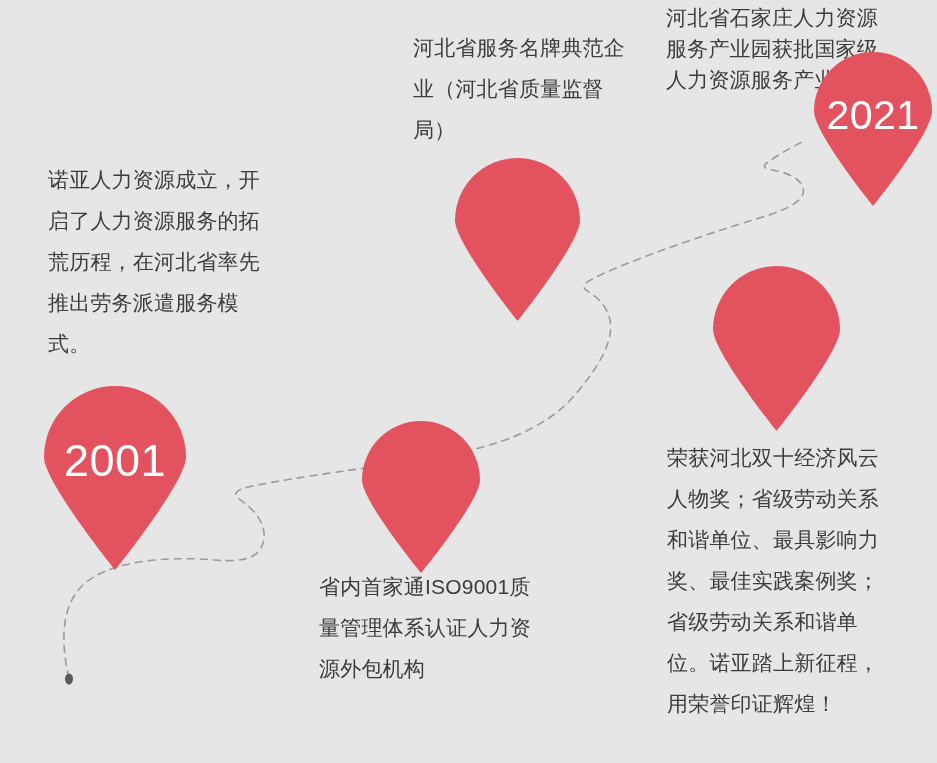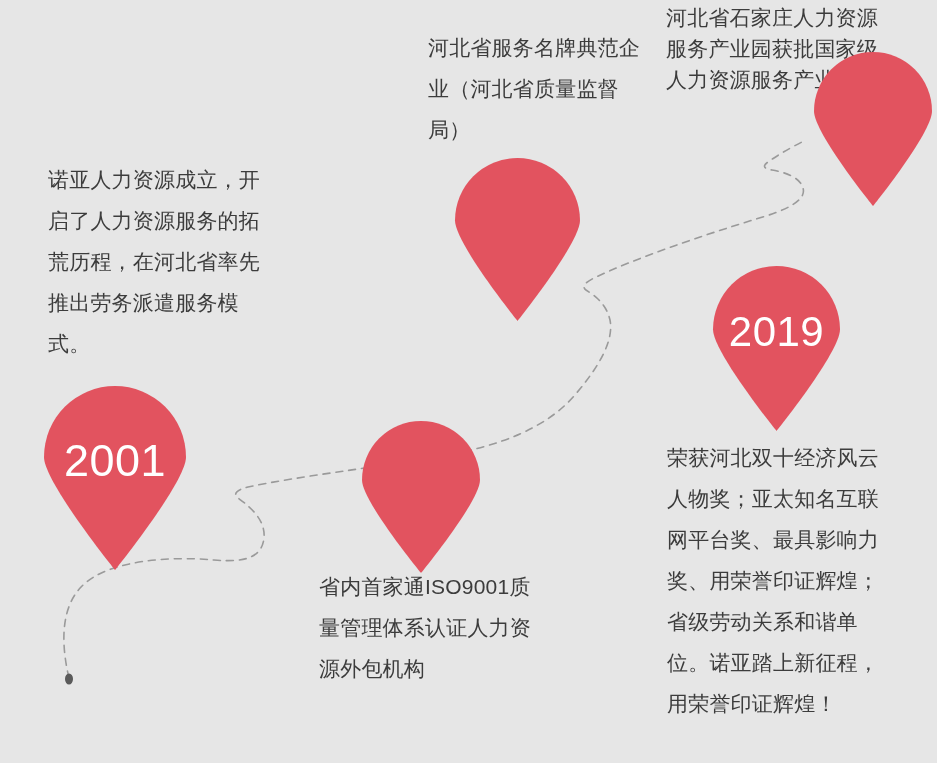--- a/index.html
+++ b/index.html
@@ -64,21 +64,21 @@
     line-height: 31px;
   }
 
   
   #event-2001 .caption { left: 40px; top: 159px; width: 232px; margin-left: 8px; }
   #event-2001 .pin     { left: 44px; top: 386px; text-decoration: underline; }
 
   #event-2009 .caption { left: 319px; top: 566px; width: 230px; }
   #event-2009 .pin     { left: 362px; top: 421px; }
 
-  #event-2014 .caption { left: 428px; top: 27px; width: 218px; }
+  #event-2014 .caption { left: 413px; top: 27px; width: 218px; }
   #event-2014 .pin     { left: 455px; top: 158px; }
 
   #event-2019 .caption { left: 667px; top: 437px; width: 224px; }
   #event-2019 .pin     { left: 713px; top: 266px; }
 
   #event-2021 .caption { left: 666px; top: 2px; width: 214px; }
   #event-2021 .pin     { left: 814px; top: 52px; }
 </style>
 </head>
 <body>
@@ -131,27 +131,27 @@
         <path d="M62.5 163 C 62.5 163, 125 85, 125 62.5 A 62.5 62.5 0 1 0 0 62.5 C 0 85, 62.5 163, 62.5 163 Z" fill="#e2535f"></path>
       </svg>
     </div>
   </div>
 
   <div id="event-2019">
     <div class="pin">
       <svg class="pin-svg" width="127" height="165" viewBox="0 0 127 165">
         <path d="M63.5 165 C 63.5 165, 127 86, 127 63.5 A 63.5 63.5 0 1 0 0 63.5 C 0 86, 63.5 165, 63.5 165 Z" fill="#e2535f"></path>
       </svg>
-      <div class="pin-year" style="top:42px; font-size:42px;">2019</div>
     </div>
-    <div class="caption">荣获河北双十经济风云人物奖；亚太知名互联网平台奖、最具影响力奖、用荣誉印证辉煌；省级劳动关系和谐单位。诺亚踏上新征程，用荣誉印证辉煌！</div>
+    <div class="caption">荣获河北双十经济风云人物奖；省级劳动关系和谐单位、最具影响力奖、最佳实践案例奖；省级劳动关系和谐单位。诺亚踏上新征程，用荣誉印证辉煌！</div>
   </div>
 
   <div id="event-2021">
     <div class="caption tight">河北省石家庄人力资源服务产业园获批国家级人力资源服务产业园</div>
     <div class="pin">
       <svg class="pin-svg" width="118" height="154" viewBox="0 0 118 154">
         <path d="M59 154 C 59 154, 118 81, 118 59 A 59 59 0 1 0 0 59 C 0 81, 59 154, 59 154 Z" fill="#e2535f"></path>
       </svg>
+      <div class="pin-year" style="top:40px; font-size:41px;">2021</div>
     </div>
   </div>
 
 </div>
 
 </body></html>

